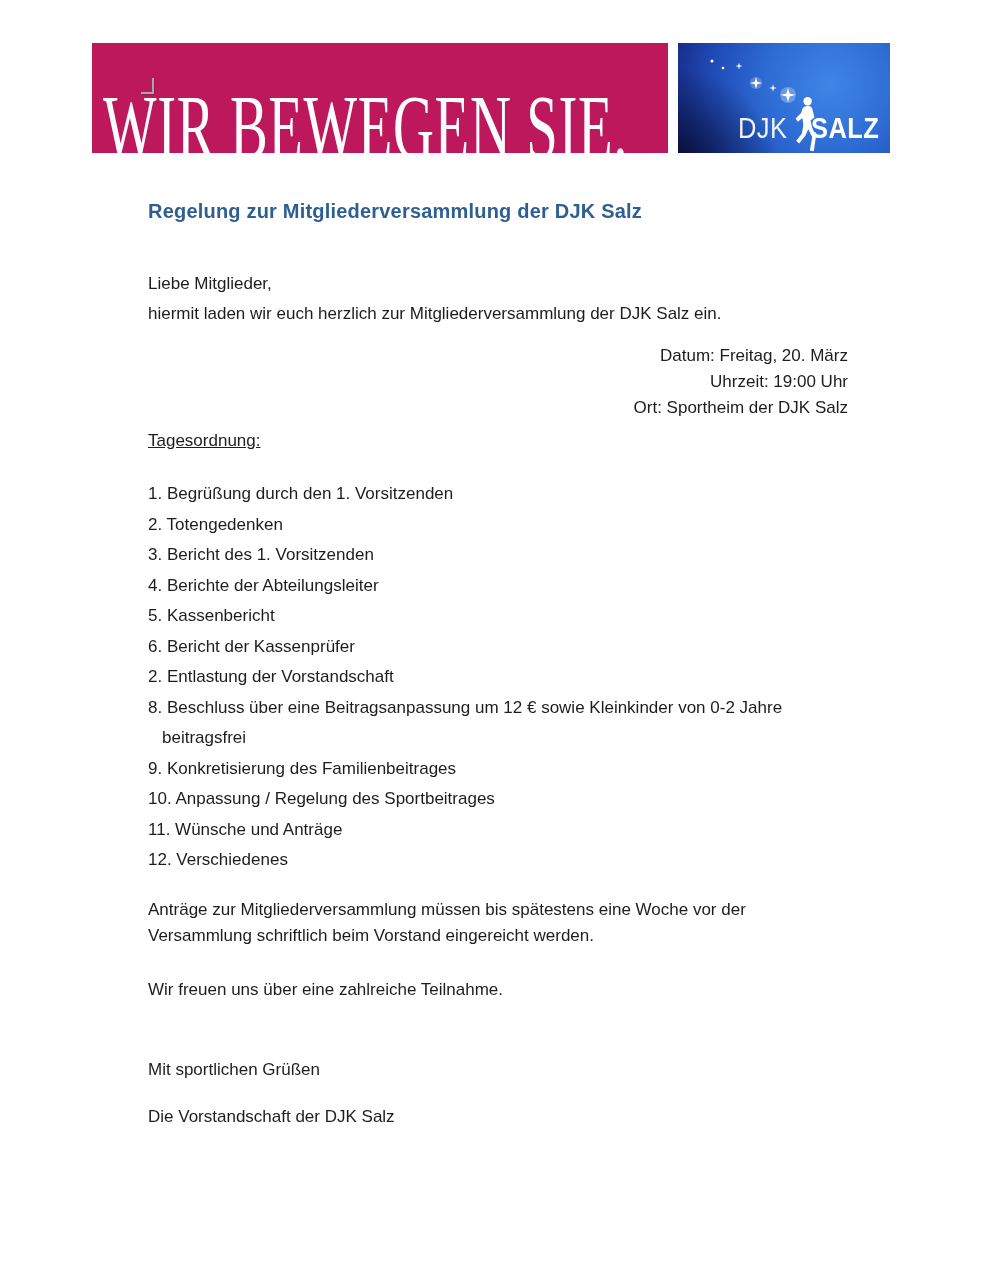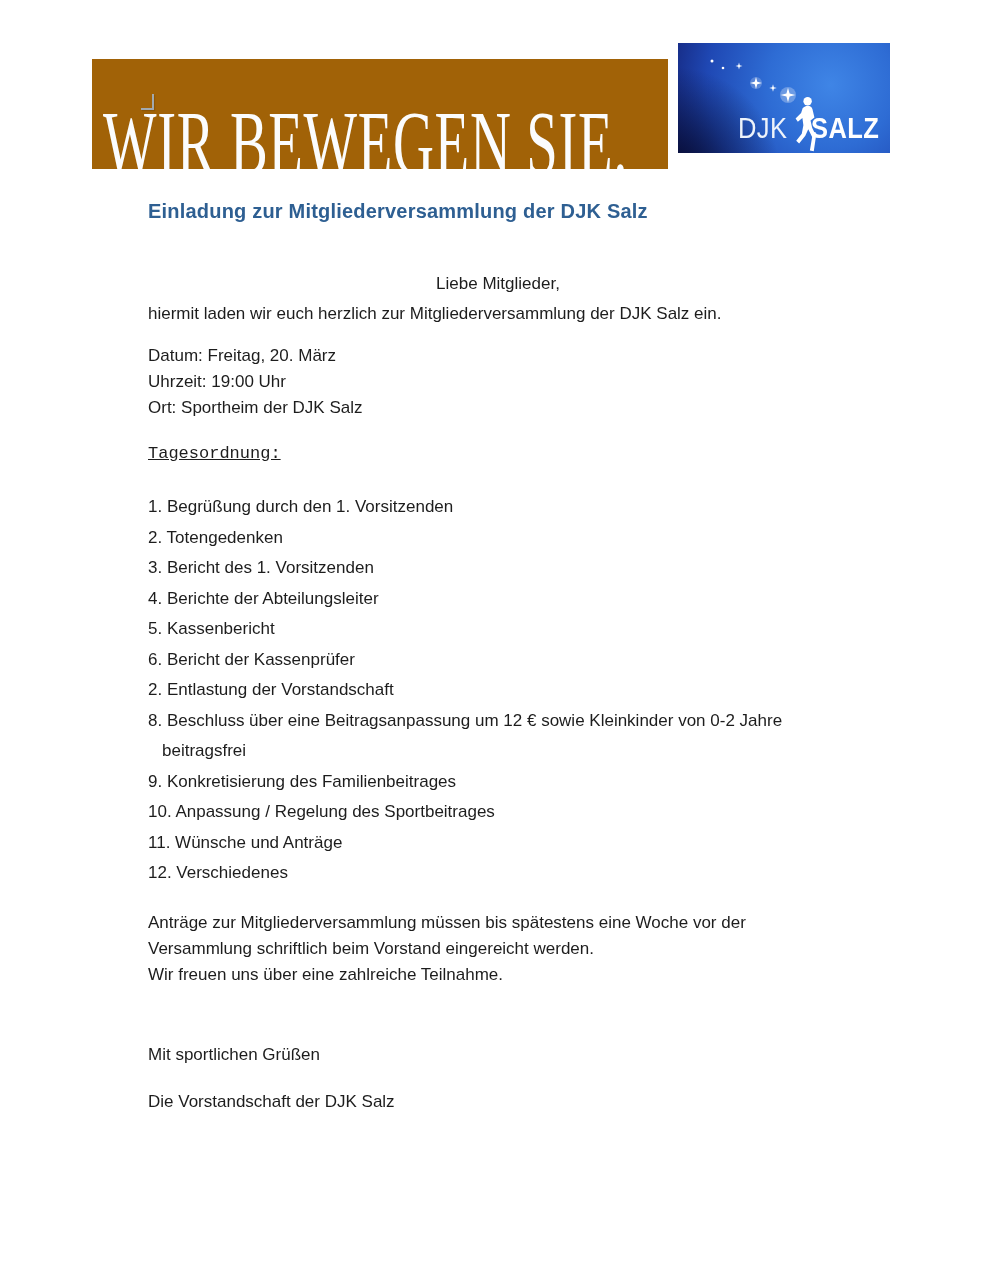--- a/index.html
+++ b/index.html
@@ -8,21 +8,21 @@
     width:989px; height:1280px; position:relative; overflow:hidden;
     font-family:"Liberation Sans","DejaVu Sans",sans-serif;
     color:#1d1d1d;
   }
 
   
   .letterhead { position:absolute; left:92px; top:43px; width:798px; height:110px; display:flex; }
 
   .banner {
     position:relative; width:576px; height:110px;
-    background:#a16207; overflow:hidden; flex:none;margin-top:16px;
+    background:#be185d; overflow:hidden; flex:none;
   }
   .banner-slogan {
     position:absolute; left:11px; top:40px;
     font-family:"Liberation Serif","DejaVu Serif",serif;
     font-size:90px; line-height:1; letter-spacing:1px; white-space:nowrap;
     color:#fbfcfd;
     transform:scaleX(.63); transform-origin:0 0;
   }
   .corner-mark {
     position:absolute; left:49px; top:35px; width:13px; height:16px;
@@ -50,34 +50,34 @@
   }
 
   
   .content { position:absolute; left:148px; top:200px; width:700px; font-size:17px; }
   .content p { line-height:26px; }
 
   .title {
     font-size:20px; line-height:23px; font-weight:bold; color:#2e5f92;
     letter-spacing:.2px;
   }
-  .salutation   { margin-top:48px;text-align:center; }
+  .salutation   { margin-top:48px; }
   .intro        { margin-top:4px; }
-  .details      { margin-top:16px; }
+  .details      { margin-top:16px;text-align:right; }
   .details div  { line-height:26px; }
-  .agenda-heading { margin-top:20px; line-height:26px; text-decoration:underline;font-family:Liberation Mono, monospace; }
+  .agenda-heading { margin-top:7px; line-height:26px; text-decoration:underline; }
   .agenda {
     margin-top:25px; list-style:none; max-width:670px;
   }
   .agenda li {
     line-height:30.5px;
     padding-left:14px; text-indent:-14px; 
   }
   .motions-note   { margin-top:21px; }
-  .participation  { }
+  .participation  { margin-top:28px; }
   .closing        { margin-top:54px; }
   .signature      { margin-top:21px; }
 </style>
 </head>
 <body>
 
 <header class="letterhead">
   <div class="banner">
     <div class="corner-mark"></div>
     <div class="banner-slogan">WIR BEWEGEN SIE.</div>
@@ -104,21 +104,21 @@
                  L33.5 85 L27.5 84 L31 63 L25 51 L20.5 61 L11 73 L6.5 69 L15 58
                  L17.5 45 L16 34 L9 39.5 L5.5 34.5 L14 26 L16.5 18.5 Z"></path>
       </g>
     </svg>
     <span class="logo-djk">DJK</span>
     <span class="logo-salz">SALZ</span>
   </div>
 </header>
 
 <main class="content">
-  <h1 class="title">Einladung zur Mitgliederversammlung der DJK Salz</h1>
+  <h1 class="title">Regelung zur Mitgliederversammlung der DJK Salz</h1>
 
   <p class="salutation">Liebe Mitglieder,</p>
 
   <p class="intro">hiermit laden wir euch herzlich zur Mitgliederversammlung der DJK Salz ein.</p>
 
   <div class="details">
     <div>Datum: Freitag, 20. März</div>
     <div>Uhrzeit: 19:00 Uhr</div>
     <div>Ort: Sportheim der DJK Salz</div>
   </div>

